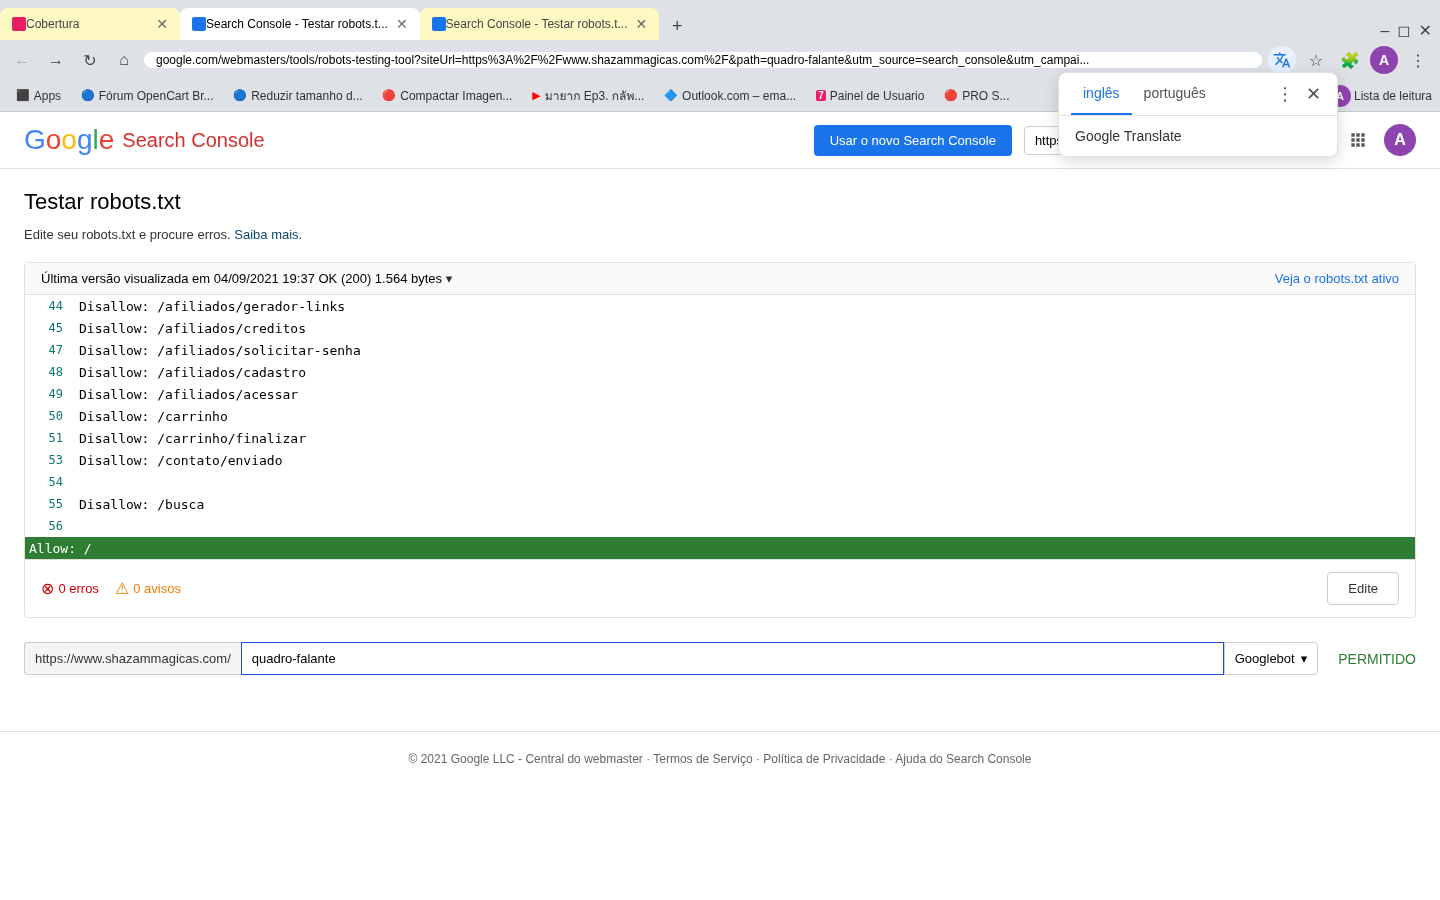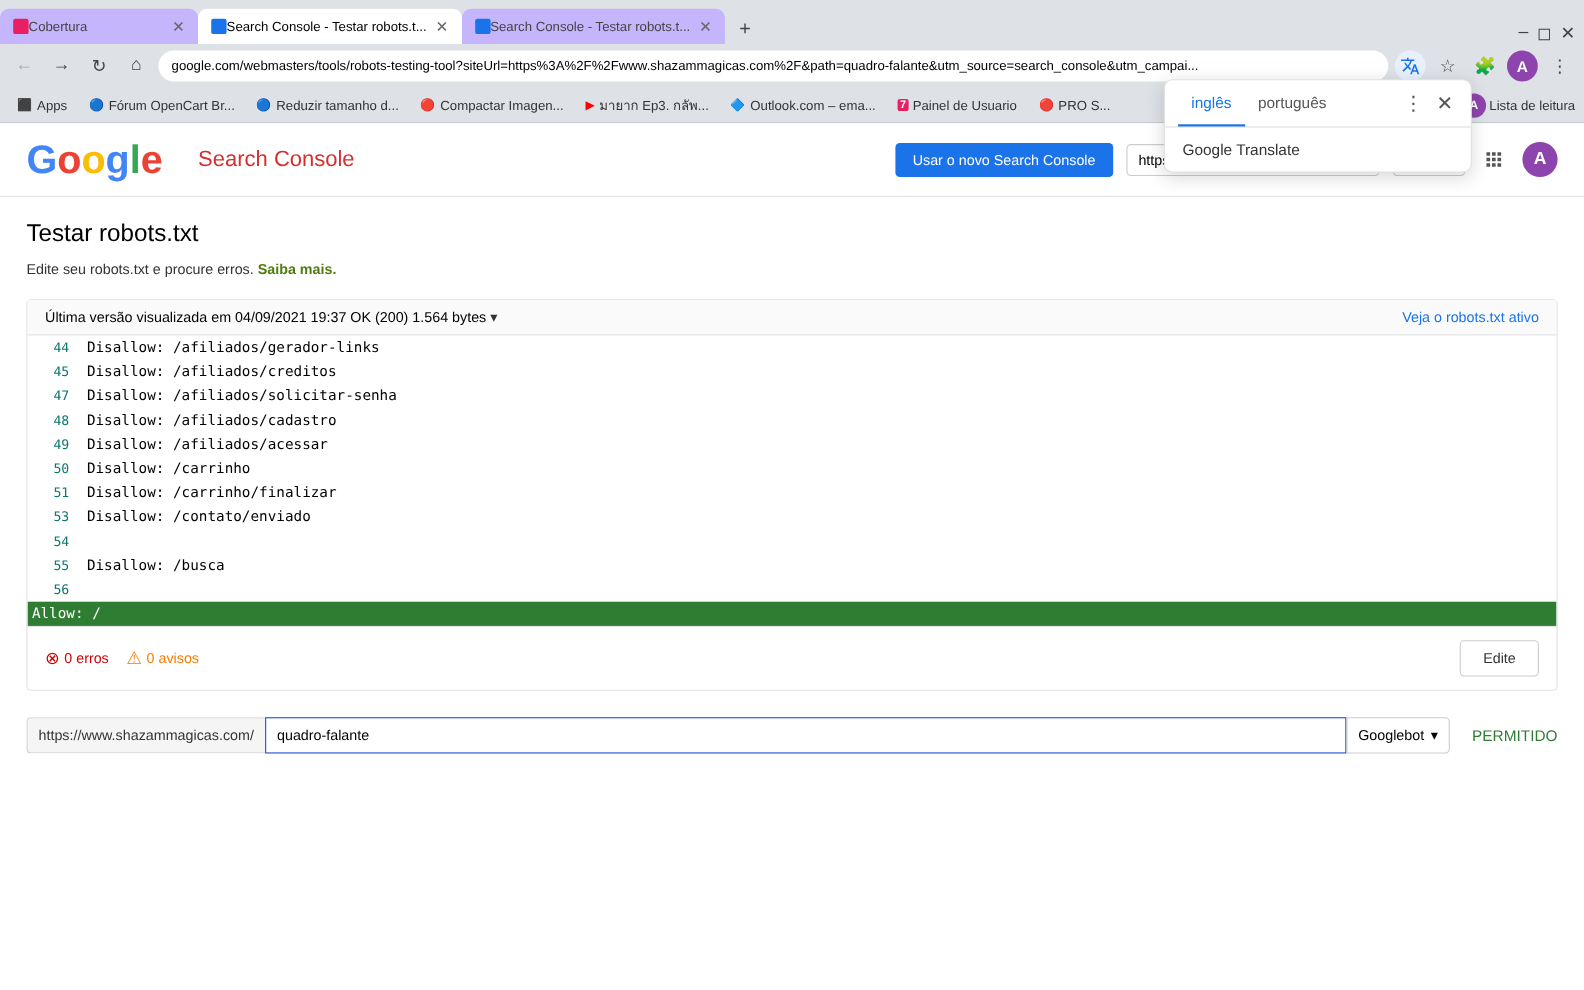--- a/index.html
+++ b/index.html
@@ -4,65 +4,65 @@
   <style>
     * { box-sizing: border-box; margin: 0; padding: 0; }
     body { font-family: Arial, sans-serif; font-size: 13px; background: #fff; overflow-x: hidden; }
 
     
     .browser-chrome { background: #dee1e6; width: 1440px; }
 
     
     .tab-bar { display: flex; align-items: flex-end; padding: 8px 0 0 0; background: #dee1e6; height: 40px; }
     .tab { display: flex; align-items: center; padding: 0 12px; height: 32px; border-radius: 8px 8px 0 0; font-size: 12px; max-width: 240px; min-width: 180px; cursor: pointer; }
-    .tab.inactive { background: #c4b5fd; color: #444; }
+    .tab.inactive { background: #fef9c3; color: #444; }
     .tab.active { background: #fff; color: #000; }
     .tab-title { flex: 1; overflow: hidden; text-overflow: ellipsis; white-space: nowrap; font-size: 12px; }
     .tab-close { margin-left: 8px; color: #666; font-size: 14px; cursor: pointer; }
     .tab-new { display: flex; align-items: center; justify-content: center; width: 28px; height: 28px; margin-left: 4px; font-size: 18px; color: #444; cursor: pointer; }
     .tab-extras { display: flex; align-items: center; margin-left: auto; padding-right: 8px; }
     .tab-extras span { margin-left: 8px; cursor: pointer; font-size: 16px; color: #444; }
 
     
     .address-bar { display: flex; align-items: center; background: #dee1e6; padding: 4px 8px; height: 40px; gap: 6px; }
     .nav-btn { width: 28px; height: 28px; display: flex; align-items: center; justify-content: center; cursor: pointer; border-radius: 50%; color: #444; font-size: 16px; }
     .nav-btn.disabled { color: #aaa; cursor: default; }
-    .address-input { flex: 1; height: 28px; background: #fff; border: none; border-radius: 14px; padding: 0 12px; font-size: 12px; color: #000; outline: none; }
+    .address-input { flex: 1; height: 16px; background: #fff; border: none; border-radius: 14px; padding: 0 12px; font-size: 12px; color: #000; outline: none; }
     .address-icons { display: flex; align-items: center; gap: 6px; }
     .addr-icon { width: 28px; height: 28px; display: flex; align-items: center; justify-content: center; cursor: pointer; border-radius: 50%; color: #444; font-size: 16px; }
 
     
     .bookmarks-bar { display: flex; align-items: center; background: #dee1e6; padding: 2px 8px; height: 32px; gap: 4px; border-bottom: 1px solid #c5c9d0; overflow: hidden; }
     .bookmark-item { display: flex; align-items: center; padding: 2px 8px; border-radius: 4px; cursor: pointer; font-size: 12px; white-space: nowrap; color: #333; }
     .bookmark-icon { margin-right: 4px; font-size: 11px; }
 
     
     .page-content { background: #fff; width: 1440px; min-height: 760px; position: relative; }
 
     
     .page-header { display: flex; align-items: center; padding: 12px 24px; border-bottom: 1px solid #e0e0e0; }
-    .google-logo { font-size: 36px; font-weight: bold; margin-right: 32px; }
+    .google-logo { font-size: 28px; font-weight: normal; margin-right: 8px; }
     .logo-g { color: #4285f4; }
     .logo-o1 { color: #ea4335; }
     .logo-o2 { color: #fbbc05; }
     .logo-g2 { color: #4285f4; }
     .logo-l { color: #34a853; }
     .logo-e { color: #ea4335; }
     .header-title { color: #d32f2f; font-size: 20px; font-weight: normal; flex: 1; }
     .header-actions { display: flex; align-items: center; gap: 12px; }
     .btn-use-new { background: #1a73e8; color: #fff; border: none; border-radius: 4px; padding: 8px 16px; font-size: 13px; cursor: pointer; }
     .url-selector { display: flex; align-items: center; border: 1px solid #ccc; border-radius: 4px; padding: 6px 10px; font-size: 13px; gap: 6px; cursor: pointer; }
     .url-selector .chevron { color: #555; }
     .btn-help { display: flex; align-items: center; border: 1px solid #ccc; border-radius: 4px; padding: 6px 10px; font-size: 13px; gap: 4px; cursor: pointer; background: #fff; }
 
     
     .main-body { padding: 20px 24px; }
     .page-title { font-size: 22px; color: #000; margin-bottom: 12px; font-weight: normal; }
     .page-desc { font-size: 13px; color: #333; margin-bottom: 20px; }
-    .page-desc a { color: #4d7c0f; text-decoration: none; font-weight: bold; }
+    .page-desc a { color: #0c4a6e; text-decoration: none; }
 
     
     .robots-viewer { border: 1px solid #e0e0e0; border-radius: 4px; }
     .robots-header { display: flex; align-items: center; justify-content: space-between; padding: 8px 16px; border-bottom: 1px solid #e0e0e0; background: #fafafa; }
     .robots-version { font-size: 13px; color: #333; }
     .robots-link { color: #1a73e8; font-size: 13px; text-decoration: none; }
 
     
     .code-area { font-family: monospace; font-size: 13px; background: #fff; }
     .code-line { display: flex; align-items: center; min-height: 22px; padding: 1px 0; }
@@ -316,20 +316,23 @@
       <div class="url-test-base">https://www.shazammagicas.com/</div>
       <input class="url-test-input" type="text" value="quadro-falante" style="">
       <div class="user-agent-select">
         <span>Googlebot</span>
         <span>▾</span>
       </div>
       <div class="result-badge">PERMITIDO</div>
     </div>
   </div>
 
+  <div class="page-footer">
+    <span>© 2021 Google LLC - Central do webmaster · Termos de Serviço · Política de Privacidade · Ajuda do Search Console</span>
+  </div>
 </div>
 
 <div class="translate-popup">
   <div class="translate-tabs">
     <div class="translate-tab active">inglês</div>
     <div class="translate-tab">português</div>
     <div class="translate-tab-actions">
       <span class="translate-menu-btn">⋮</span>
       <span class="translate-close-btn">✕</span>
     </div>

